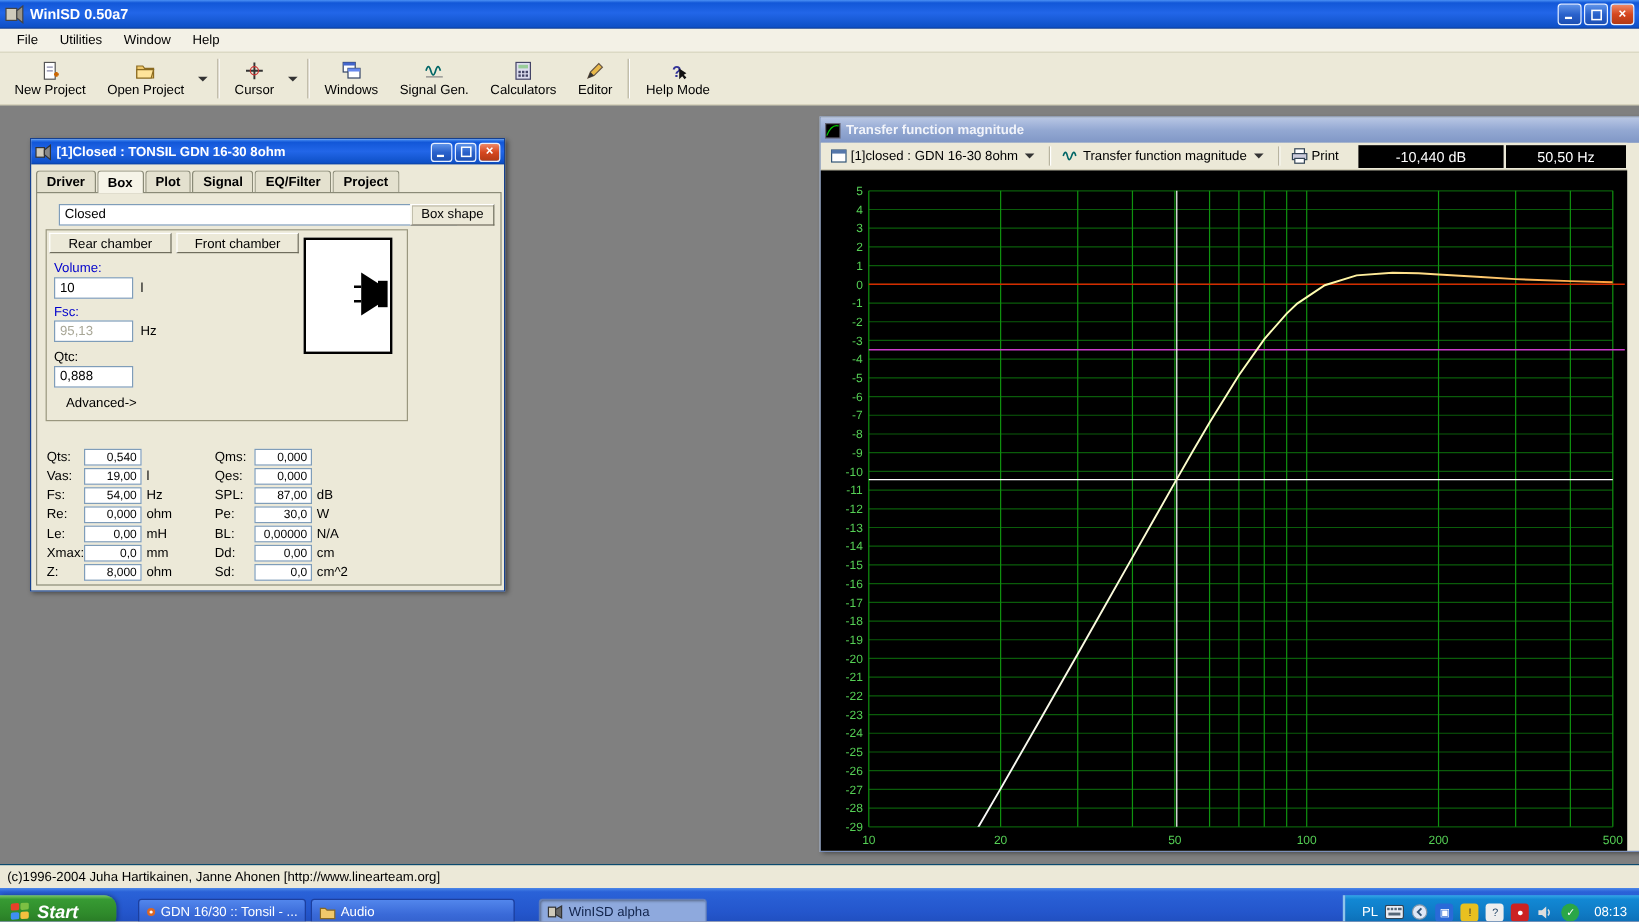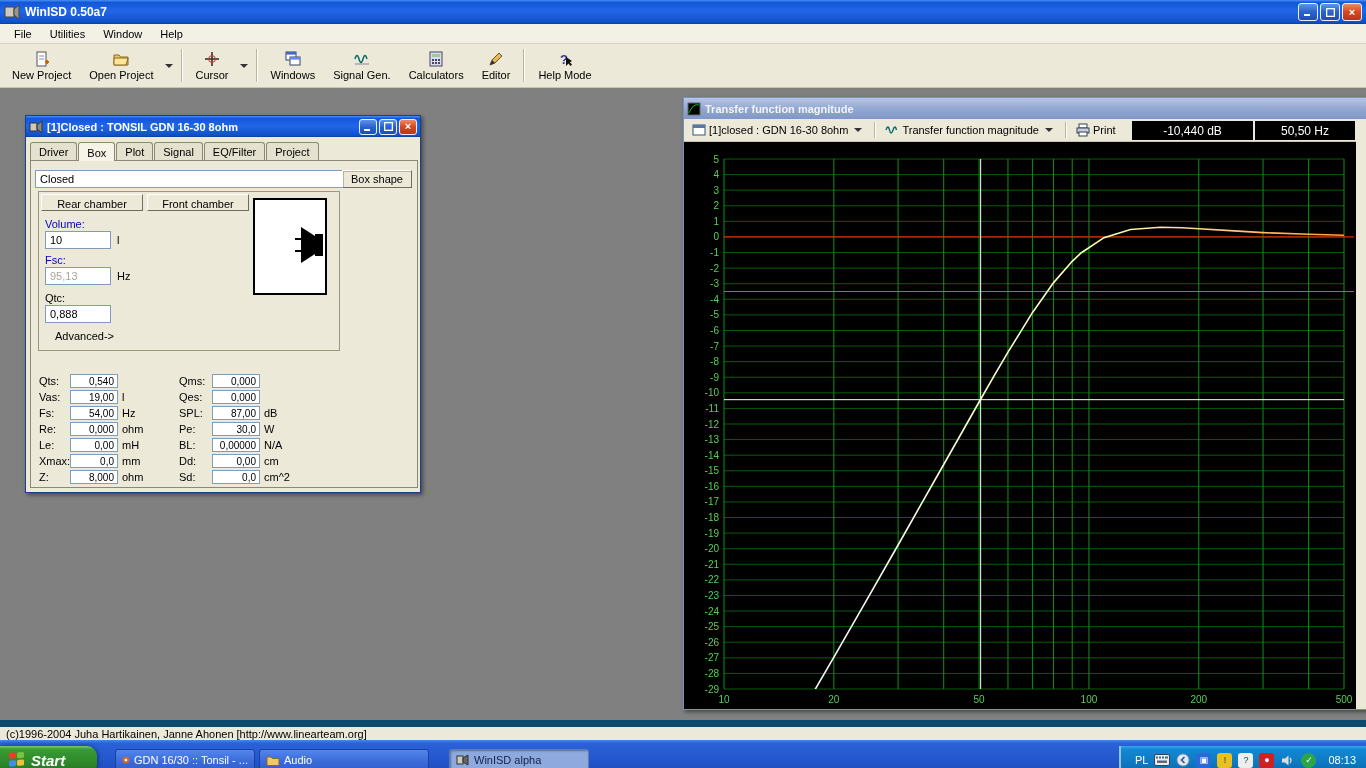--- a/index.html
+++ b/index.html
@@ -50,21 +50,21 @@
   .cwin.inactive { border-color:#7a8fba; }
   .ctitle {
     height:21px; display:flex; align-items:center; padding:0 3px; color:#fff; font-weight:bold; font-size:11px;
     background:linear-gradient(180deg,#4a90f4 0%,#1257d8 12%,#2266e8 48%,#0f51c8 92%,#0a3f9e 100%);
   }
   .cwin.inactive .ctitle { background:linear-gradient(180deg,#b8c6e4 0%,#93a8d2 50%,#8097c6 100%); color:#f2f4fa; }
   .ctitle .wicon { width:14px; height:14px; margin-right:4px; }
   .ctitle .cbtn { width:18px; height:16px; }
 
   
-  .tabstrip { position:absolute; left:4px; top:26px; display:flex; }
+  .tabstrip { position:absolute; left:4px; top:26px; display:flex;font-weight:bold; }
   .tab {
     border:1px solid #8a8a77; border-bottom:none; background:#e4e1cf; padding:3px 8px 2px 8px;
     border-radius:3px 3px 0 0; margin-right:1px; font-size:11px;
   }
   .tab.active { background:#f6f4e8; padding-top:4px; position:relative; z-index:2; }
   .tabpanel {
     position:absolute; left:4px; top:44px; width:388px; height:328px;
     background:#ece9d8; border:1px solid #8a8a77;
   }
 
@@ -98,21 +98,21 @@
     position:absolute; left:0; top:21px; width:672px; height:23px; background:#ece9d8;
     border-bottom:1px solid #c9c5ad; display:flex; align-items:center; padding:0 4px; gap:2px;
   }
   .ptool { display:flex; align-items:center; gap:3px; padding:2px 4px; font-size:11px; white-space:nowrap; }
   .readout { position:absolute; top:2px; height:19px; background:#000; color:#fff; font-size:12px; display:flex; align-items:center; justify-content:center; }
   .plotarea { position:absolute; left:0; top:44px; width:672px; height:567px; background:#000; }
   .plotarea svg { display:block; width:672px; height:567px; font-family:"Liberation Sans", sans-serif; }
 
   .statusbar {
     position:absolute; left:0; top:720px; width:1366px; height:20px; background:#ece9d8;
-    border-top:7px solid #0c4a6e; display:flex; align-items:center; padding-left:6px; font-size:11px;
+    border-top:1px solid #0c4a6e; display:flex; align-items:center; padding-left:6px; font-size:11px;
   }
 
   
   .taskbar {
     position:absolute; left:0; top:740px; width:1366px; height:40px;
     background:linear-gradient(180deg,#4b87e8 0%,#2a62d8 8%,#2456cc 50%,#1c48b4 92%,#15389a 100%);
     display:flex; align-items:center;
   }
   .startbtn {
     height:28px; width:97px; display:flex; align-items:center; gap:5px; padding-left:8px;
@@ -278,21 +278,21 @@
         <div class="tab">Driver</div>
         <div class="tab active">Box</div>
         <div class="tab">Plot</div>
         <div class="tab">Signal</div>
         <div class="tab">EQ/Filter</div>
         <div class="tab">Project</div>
       </div>
 
       <div class="tabpanel">
 
-        <div class="field" style="left:4px; top:9px; width:332px;">
+        <div class="field" style="left:18px; top:9px; width:332px;">
           <span>Closed</span>
         </div>
         <div class="btn3d" style="left:311px; top:9px; width:70px; height:18px;">
           <span>Box shape</span>
         </div>
 
         <div class="subpanel" style="left:7px; top:30px; width:302px; height:160px;">
           <div class="chambertab" style="left:2px; top:2px; width:102px;">
             <span>Rear chamber</span>
           </div>

